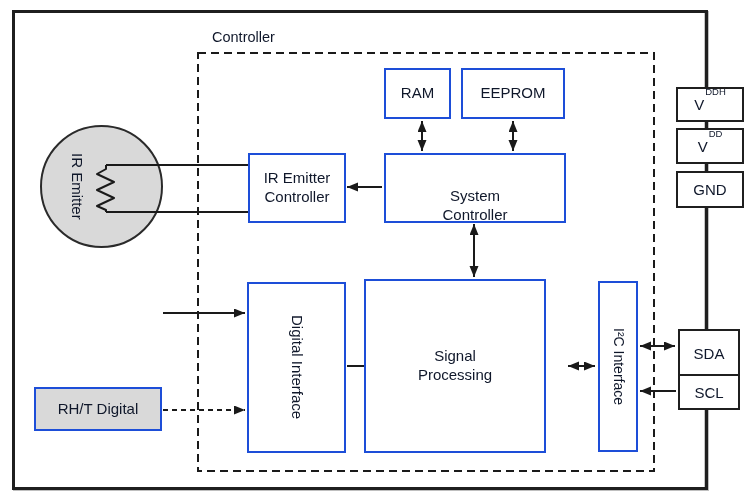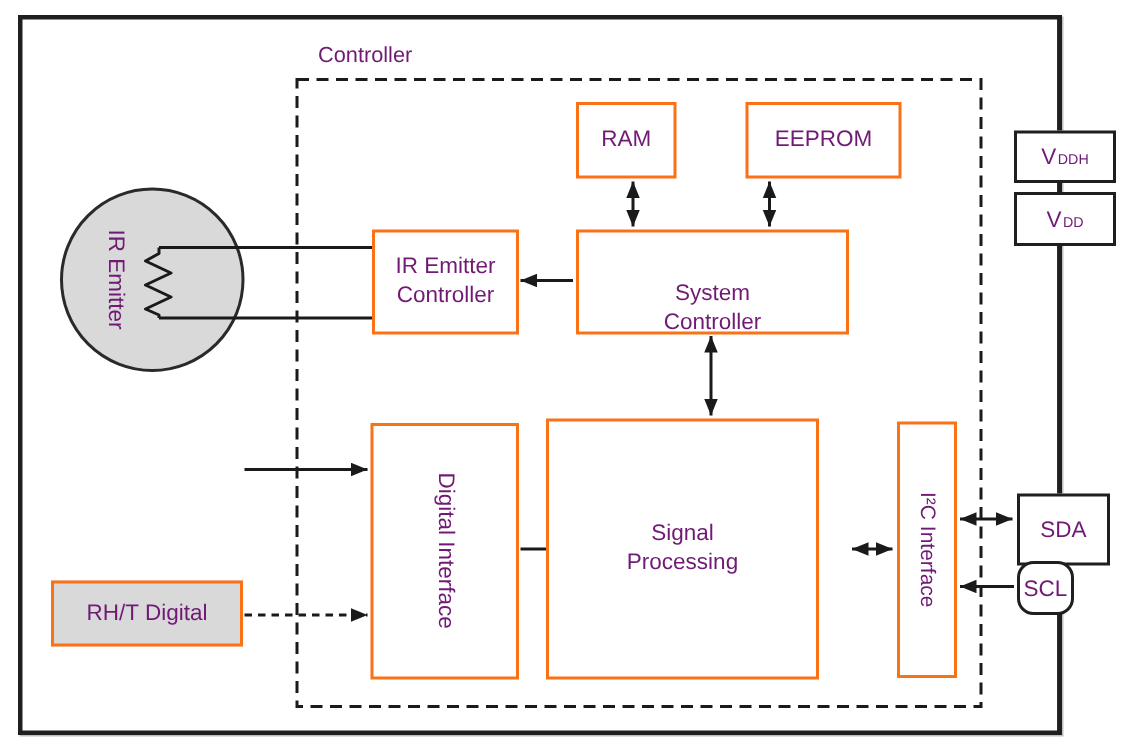--- a/index.html
+++ b/index.html
@@ -1,32 +1,32 @@
 <!DOCTYPE html>
 <html><head>
 <meta charset="utf-8">
 <style>
   html,body { margin:0; padding:0; background:#ffffff; }
   #stage {
     position: relative;
     width: 748px; height: 502px;
     background: #ffffff;
     font-family: "Liberation Sans", "DejaVu Sans", sans-serif;
-    color: #701a75;
+    color: #0f172a;
     overflow: hidden;
   }
   .abs { position:absolute; }
   .frame {
     border: 3px solid #1f1f1f;
     box-sizing: border-box;
     box-shadow: 1px 1px 0 rgba(0,0,0,0.25);
   }
   .block {
     box-sizing: border-box;
-    border: 2px solid #f97316;
+    border: 2px solid #1d4ed8;
     background: #ffffff;
     display: flex;
     align-items: center;
     justify-content: center;
     text-align: center;
     font-size: 15px;
     line-height: 1.25;
     z-index: 3;
   }
   .block .lbl { display:block; }
@@ -44,21 +44,21 @@
     display:flex; align-items:center; justify-content:center;
   }
   .pin {
     box-sizing: border-box;
     border: 2px solid #1f1f1f;
     background: #ffffff;
     display:flex; align-items:center; justify-content:center;
     font-size: 15px;
     z-index: 3;
   }
-  .pin .sub { font-size: 9.5px; align-self:flex-end; padding-bottom:8px; margin-left:1px; }
+  .pin .sub { font-size: 9.5px; align-self:flex-end; padding-bottom:23px; margin-left:1px; }
   .caption {
     font-size: 14.5px;
     z-index: 3;
   }
   svg.wires { position:absolute; left:0; top:0; z-index:2; }
 </style>
 </head>
 <body>
 
 <div id="stage">
@@ -101,21 +101,21 @@
 
     <line x1="706" y1="11" x2="706" y2="488" stroke="#1f1f1f" stroke-width="2.5"></line>
   </svg>
 
   <div class="abs caption" style="left:212px; top:29px;">Controller</div>
 
   <div class="abs block" style="left:384px; top:68px; width:67px; height:51px;">
     <span class="lbl">RAM</span>
   </div>
 
-  <div class="abs block" style="left:461px; top:68px; width:104px; height:51px;margin-left:36px;">
+  <div class="abs block" style="left:461px; top:68px; width:104px; height:51px;">
     <span class="lbl">EEPROM</span>
   </div>
 
   <div class="abs block" style="left:384px; top:153px; width:182px; height:70px;">
     <span class="lbl" style="max-width:90px;margin-top:36px;">System Controller</span>
   </div>
 
   <div class="abs block" style="left:248px; top:153px; width:98px; height:70px;">
     <span class="lbl" style="max-width:82px;">IR Emitter Controller</span>
   </div>
@@ -140,20 +140,23 @@
   <div class="abs vtext" style="left:64px; top:125px; width:26px; height:123px; font-size:15px; z-index:3;">IR Emitter</div>
 
   <div class="abs pin" style="left:676px; top:87px; width:68px; height:35px;">
     <span>V</span>
       <span class="sub">DDH</span>
   </div>
   <div class="abs pin" style="left:676px; top:128px; width:68px; height:36px;">
     <span>V</span>
       <span class="sub">DD</span>
   </div>
+  <div class="abs pin" style="left:676px; top:171px; width:68px; height:37px;">
+    <span>GND</span>
+  </div>
   <div class="abs pin" style="left:678px; top:329px; width:62px; height:48px;">
     <span>SDA</span>
   </div>
-  <div class="abs pin" style="left:678px; top:374px; width:38px; height:36px;border-radius:11px;">
+  <div class="abs pin" style="left:678px; top:374px; width:62px; height:36px;">
     <span>SCL</span>
   </div>
 
 </div>
 
 </body></html>

